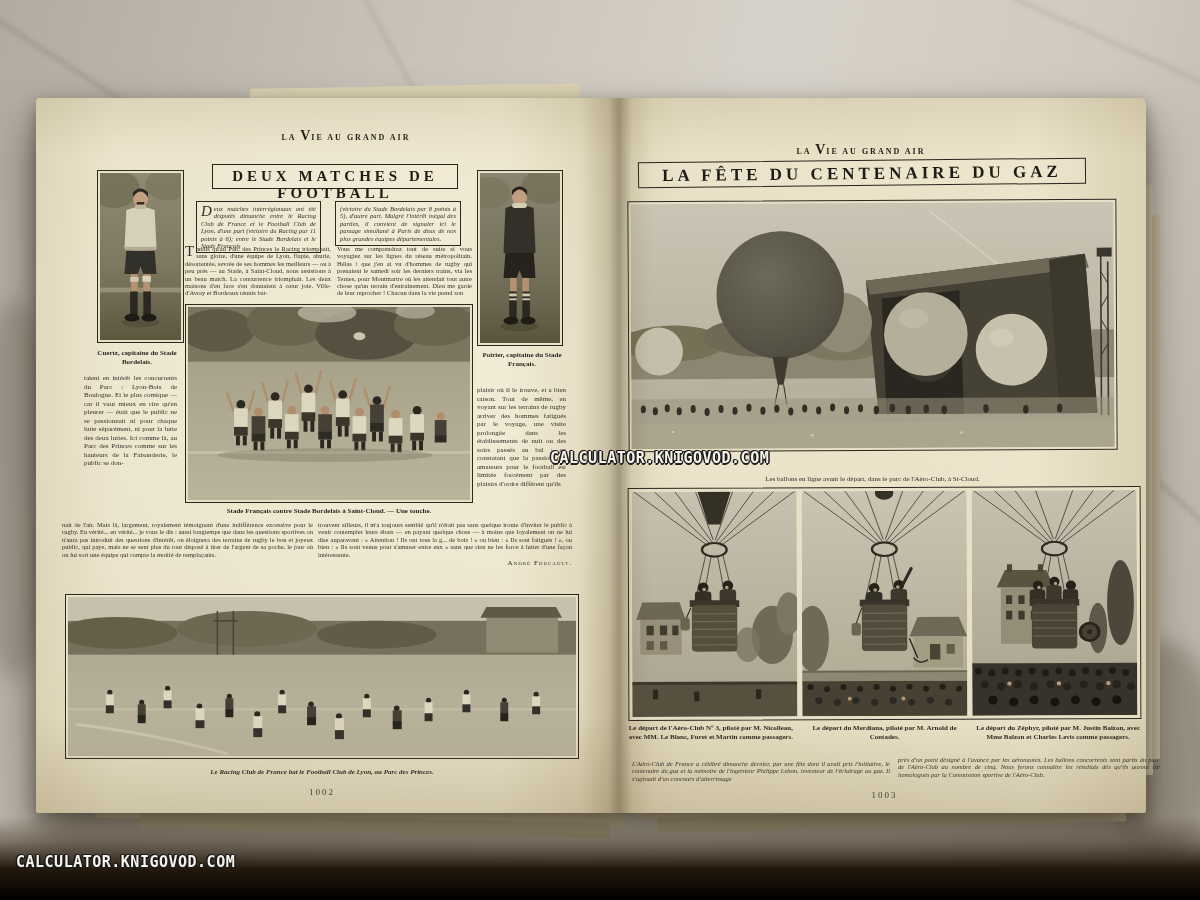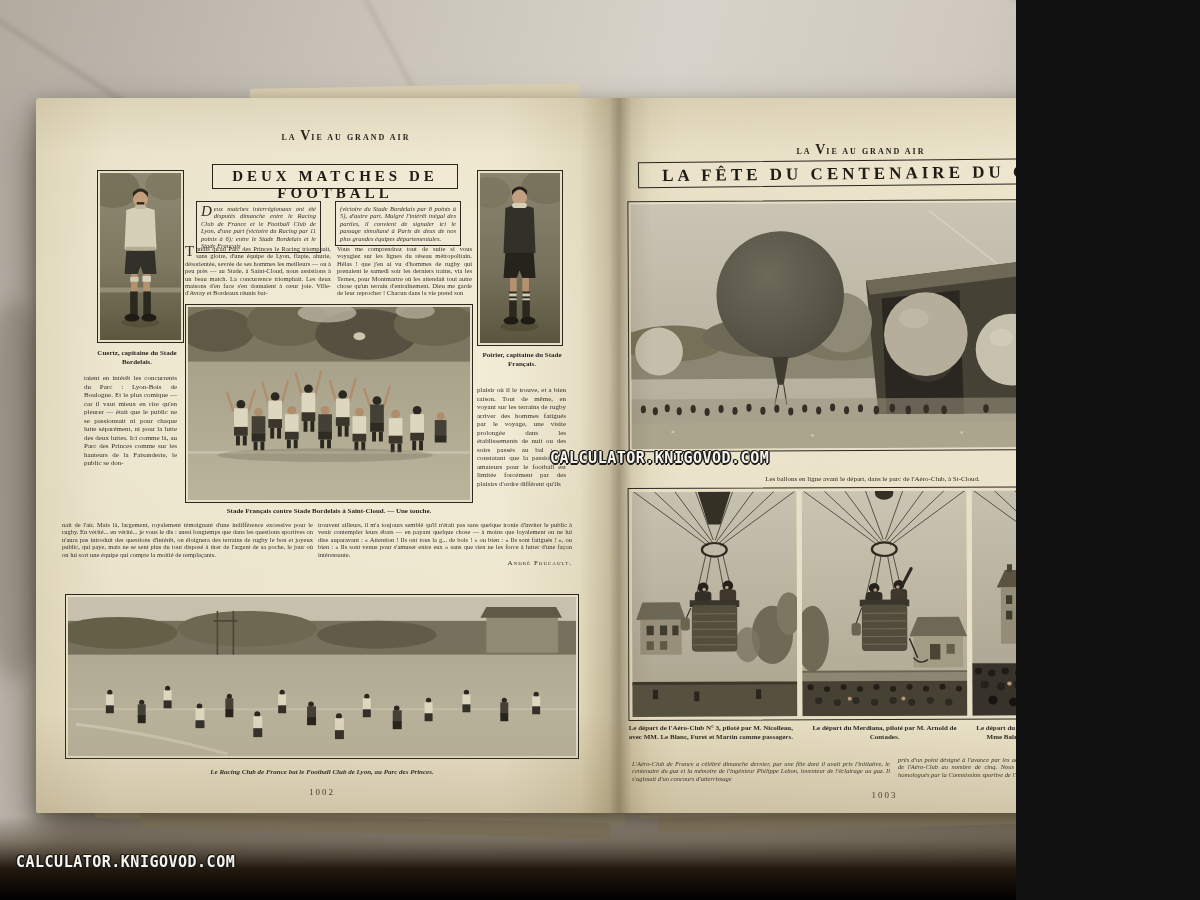--- a/index.html
+++ b/index.html
@@ -1,16 +1,16 @@
 <!DOCTYPE html>
 <html><head>
 <meta charset="utf-8">
 <style>
   html,body{margin:0;padding:0;background:#111;}
-  .scene{position:relative;width:1016px;height:900px;overflow:hidden;
+  .scene{position:relative;width:1200px;height:900px;overflow:hidden;
     font-family:"Liberation Serif","DejaVu Serif",serif;color:#2b2822;
     background:linear-gradient(105deg,#b2aba0 0%,#c7c1b7 28%,#d8d3ca 55%,#cfc9bf 78%,#b7b0a4 100%);}
   .vein{position:absolute;background:rgba(112,102,90,.38);filter:blur(2.5px);pointer-events:none;}
   .stain{position:absolute;border-radius:50%;filter:blur(10px);pointer-events:none;}
   .floor{position:absolute;left:0;top:816px;width:1200px;height:84px;z-index:6;pointer-events:none;
     background:linear-gradient(180deg,rgba(56,42,24,0) 0%,rgba(56,42,24,.45) 30%,#241a0e 62%,#0b0704 88%,#000 100%);}
   .sheet{position:absolute;border-radius:2px;}
   .magazine{position:absolute;left:36px;top:98px;width:1110px;height:715px;z-index:4;border-radius:4px 6px 3px 3px;
     box-shadow:0 26px 48px rgba(28,18,6,.55),0 6px 16px rgba(40,30,15,.4);
     background:

